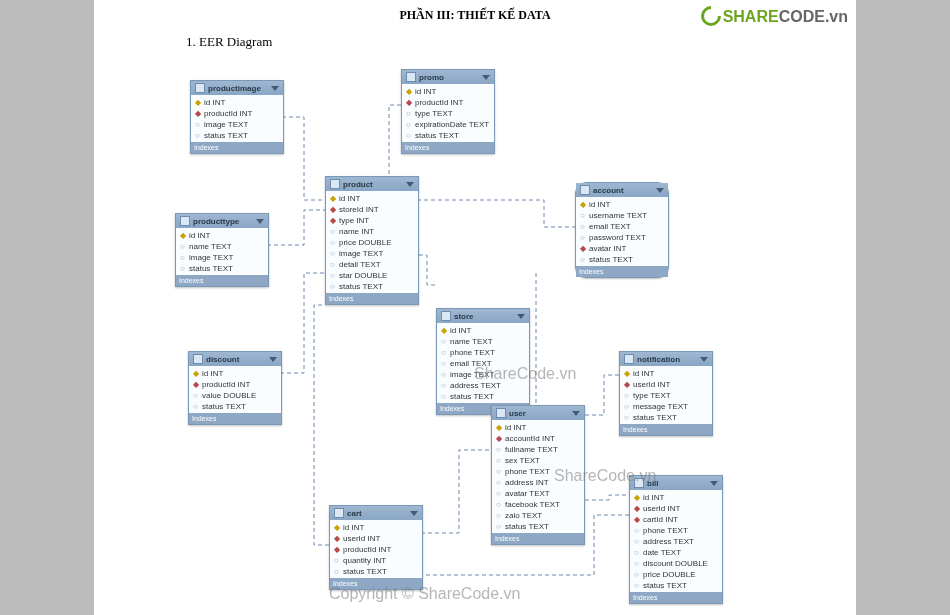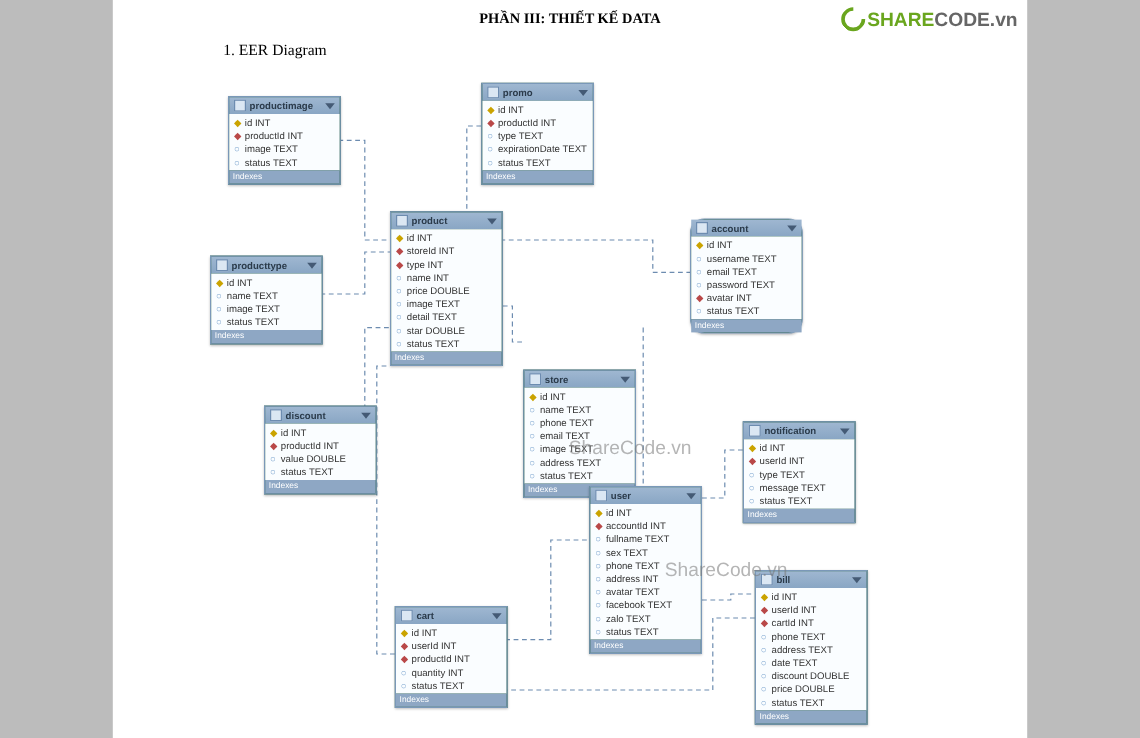--- a/index.html
+++ b/index.html
@@ -3,21 +3,21 @@
 <meta charset="utf-8">
 <style>
   body{margin:0;background:#bcbcbc;font-family:Arial,Helvetica,sans-serif;font-size:11px}
   .page{position:relative;width:762px;height:615px;margin:0 auto;background:#fff;overflow:hidden}
   .logo{position:absolute;right:8px;top:6px;font-size:16px;font-weight:600;z-index:20}
   .logo .g{color:#6aa61e}.logo .d{color:#666}.logo .icon{display:inline-block;width:20px;height:20px;vertical-align:-4px;margin-right:2px;position:relative}
   .logo .icon:before{content:"";position:absolute;inset:0;border:3px solid #6aa61e;border-radius:50%;border-top-color:transparent;transform:rotate(45deg)}
   .title{position:absolute;width:100%;top:8px;text-align:center;font-family:'Times New Roman',serif;font-size:12px;font-weight:700}
   .sub{position:absolute;left:92px;top:34px;font-family:'Times New Roman',serif;font-size:13px;font-weight:400}
   .diagram{position:absolute;left:0;top:55px;right:0;bottom:0}
-  .tbl{position:absolute;width:92px;background:#14532d;border:1px solid #7a98b8;box-shadow:0 1px 2px rgba(0,0,0,.25);font-size:8px;z-index:5}
+  .tbl{position:absolute;width:92px;background:#14b8a6;border:1px solid #7a98b8;box-shadow:0 1px 2px rgba(0,0,0,.25);font-size:8px;z-index:5}
   .tbl .hdr{background:linear-gradient(#9fb7d1,#89a6c4);color:#2a3a4a;padding:2px 4px;display:flex;align-items:center;gap:3px;font-weight:600}
   .tbl .hdr .ti{width:8px;height:8px;background:#dbe7f3;border:1px solid #6d8cb0;display:inline-block}
   .tbl .hdr .ar{margin-left:auto;width:0;height:0;border-left:4px solid transparent;border-right:4px solid transparent;border-top:5px solid #445a75}
   .tbl .cols{padding:2px 2px 1px;background:#fafdff}
   .tbl .col{display:flex;align-items:center;gap:3px;padding:1px 2px;color:#333}
   .pk{color:#caa300;width:6px}.fk{color:#b94848;width:6px}.at{color:#7fa7d0;width:6px}
   .idx{background:#8ea7c4;color:#fff;font-size:7px;padding:2px 3px}
   svg.conn{position:absolute;inset:0;width:100%;height:100%;z-index:1}
   svg.conn line,svg.conn polyline{stroke:#6d8cb0;stroke-width:1;stroke-dasharray:4 3;fill:none}
   .wm{position:absolute;color:rgba(120,120,120,.55);font-size:16px;z-index:15;font-weight:400}
@@ -46,20 +46,21 @@
       <polyline points="491,360 510,360 510,320 525,320"></polyline>
       <polyline points="491,445 515,445 515,440 535,440"></polyline>
       <polyline points="535,460 500,460 500,520 327,520"></polyline>
       <polyline points="235,490 220,490 220,250 231,250"></polyline>
       <polyline points="442,218 442,360 408,360"></polyline>
       <polyline points="327,478 365,478 365,395 397,395"></polyline>
     </svg>
 
     <div class="wm" style="left:380px;top:310px">ShareCode.vn</div>
     <div class="wm" style="left:460px;top:412px">ShareCode.vn</div>
+    <div class="wm wm2" style="left:235px;top:530px">Copyright © ShareCode.vn</div>
 
     <div id="tables">
         <div class="tbl" style="left: 96px; top: 25px;">
           <div class="hdr">
             <span class="ti"></span>
             <span>productimage</span>
             <span class="ar"></span>
           </div>
           <div class="cols">
             <div class="col">
@@ -100,21 +101,21 @@
               <span class="at">○</span>
               <span>image TEXT</span>
             </div>
             <div class="col">
               <span class="at">○</span>
               <span>status TEXT</span>
             </div>
           </div>
           <div class="idx">Indexes</div>
         </div>
-        <div class="tbl" style="left: 94px; top: 283px; margin-left: 32px;">
+        <div class="tbl" style="left: 94px; top: 296px;">
           <div class="hdr">
             <span class="ti"></span>
             <span>discount</span>
             <span class="ar"></span>
           </div>
           <div class="cols">
             <div class="col">
               <span class="pk">◆</span>
               <span>id INT</span>
             </div>

